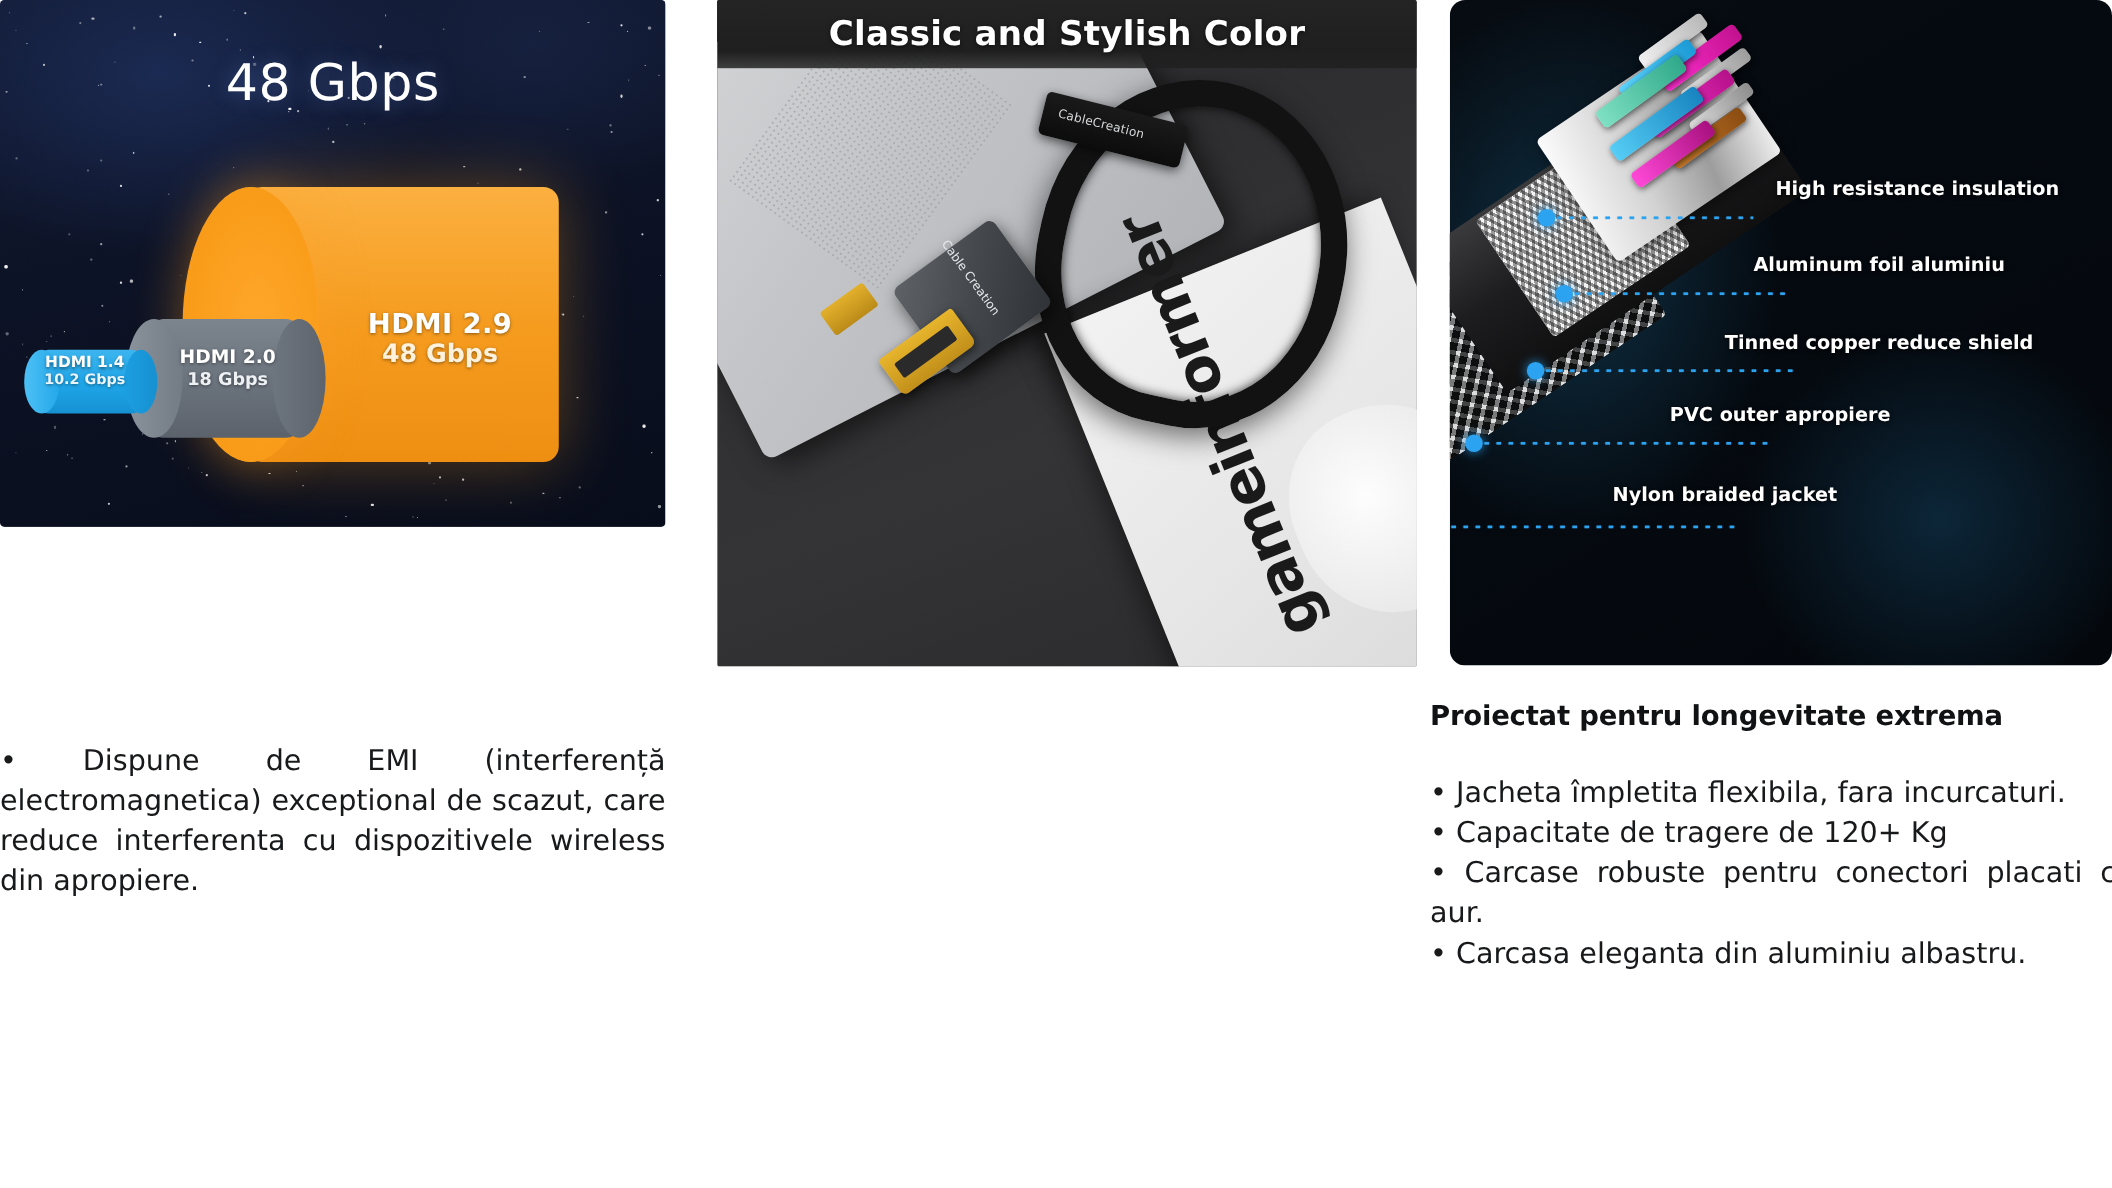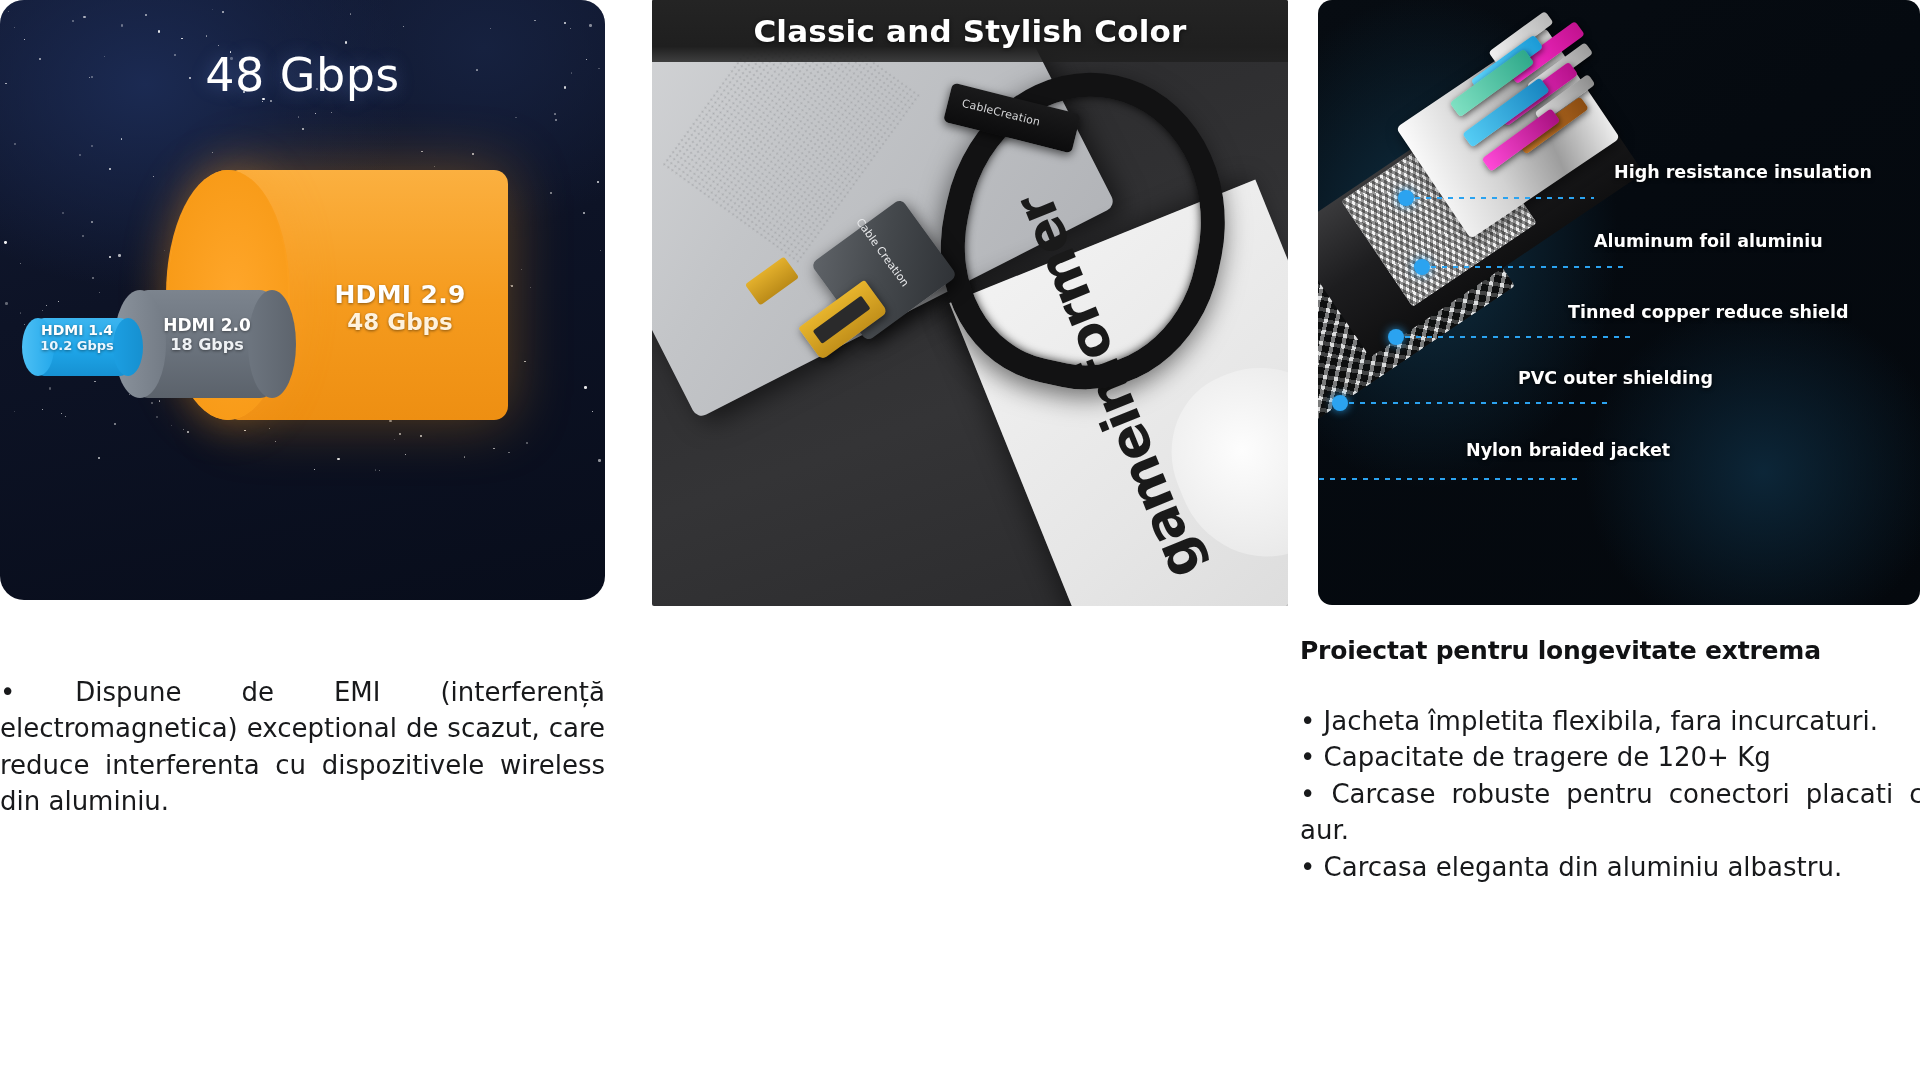--- a/index.html
+++ b/index.html
@@ -12,21 +12,21 @@
   .page{position:relative;width:1920px;height:1080px;}
 
   
   .col{position:absolute;top:0;}
   .col-1{left:0;width:605px;}
   .col-2{left:652px;width:636px;}
   .col-3{left:1318px;width:602px;}
 
   
   .media{position:relative;overflow:hidden;}
-  .media-1{height:600px;border-radius:24px;}
+  .media-1{height:479px;border-radius:4px;}
   .media-2{height:606px;border-radius:2px;}
   .media-3{height:605px;border-radius:14px;}
 
   
   .space-bg{
     position:absolute;inset:0;
     background:
       radial-gradient(ellipse 70% 55% at 24% 14%, #1b2a52 0%, rgba(18,28,56,0) 62%),
       radial-gradient(ellipse 60% 50% at 80% 8%, #16213f 0%, rgba(14,20,38,0) 60%),
       linear-gradient(168deg,#121a34 0%,#0d1326 45%,#080d1b 100%);
@@ -513,21 +513,21 @@
         <div class="sm">18 Gbps</div>
       </div>
       <div class="cyl-label lbl-14">
         <div class="big">HDMI 1.4</div>
         <div class="sm">10.2 Gbps</div>
       </div>
     </div>
 
     <div class="txt txt-1">
       <div class="gap-lg"></div>
-      <p class="body">•  Dispune de EMI (interferență electromagnetica) exceptional de scazut, care reduce interferenta cu dispozitivele wireless din aluminiu.</p>
+      <p class="body">•  Dispune de EMI (interferență electromagnetica) exceptional de scazut, care reduce interferenta cu dispozitivele wireless din apropiere.</p>
     </div>
   </div>
 
   <div class="col col-2">
 
     <div class="media media-2">
       <div class="desk"></div>
 
       <div class="laptop-dark">
         <div class="key key-a"></div>
@@ -603,21 +603,21 @@
           <div class="lbl3" style="left: 276px; top: 187px;">Aluminum foil aluminiu</div>
           <div class="dot-lead" style="left: 70px; top: 290px; width: 246px;">
             <div class="lead-node"></div>
             <div class="lead-dots" style="width: 232px;"></div>
           </div>
           <div class="lbl3" style="left: 250px; top: 258px;">Tinned copper reduce shield</div>
           <div class="dot-lead" style="left: 14px; top: 356px; width: 276px;">
             <div class="lead-node"></div>
             <div class="lead-dots" style="width: 262px;"></div>
           </div>
-          <div class="lbl3" style="left: 200px; top: 324px;">PVC outer shielding</div>
+          <div class="lbl3" style="left: 200px; top: 324px;">PVC outer apropiere</div>
           <div class="dot-lead" style="left: -38px; top: 432px; width: 300px;">
             <div class="lead-dots" style="width: 286px;"></div>
           </div>
           <div class="lbl3" style="left: 148px; top: 396px;">Nylon braided jacket</div>
         </div>
     </div>
 
   </div>
 
 </div>

